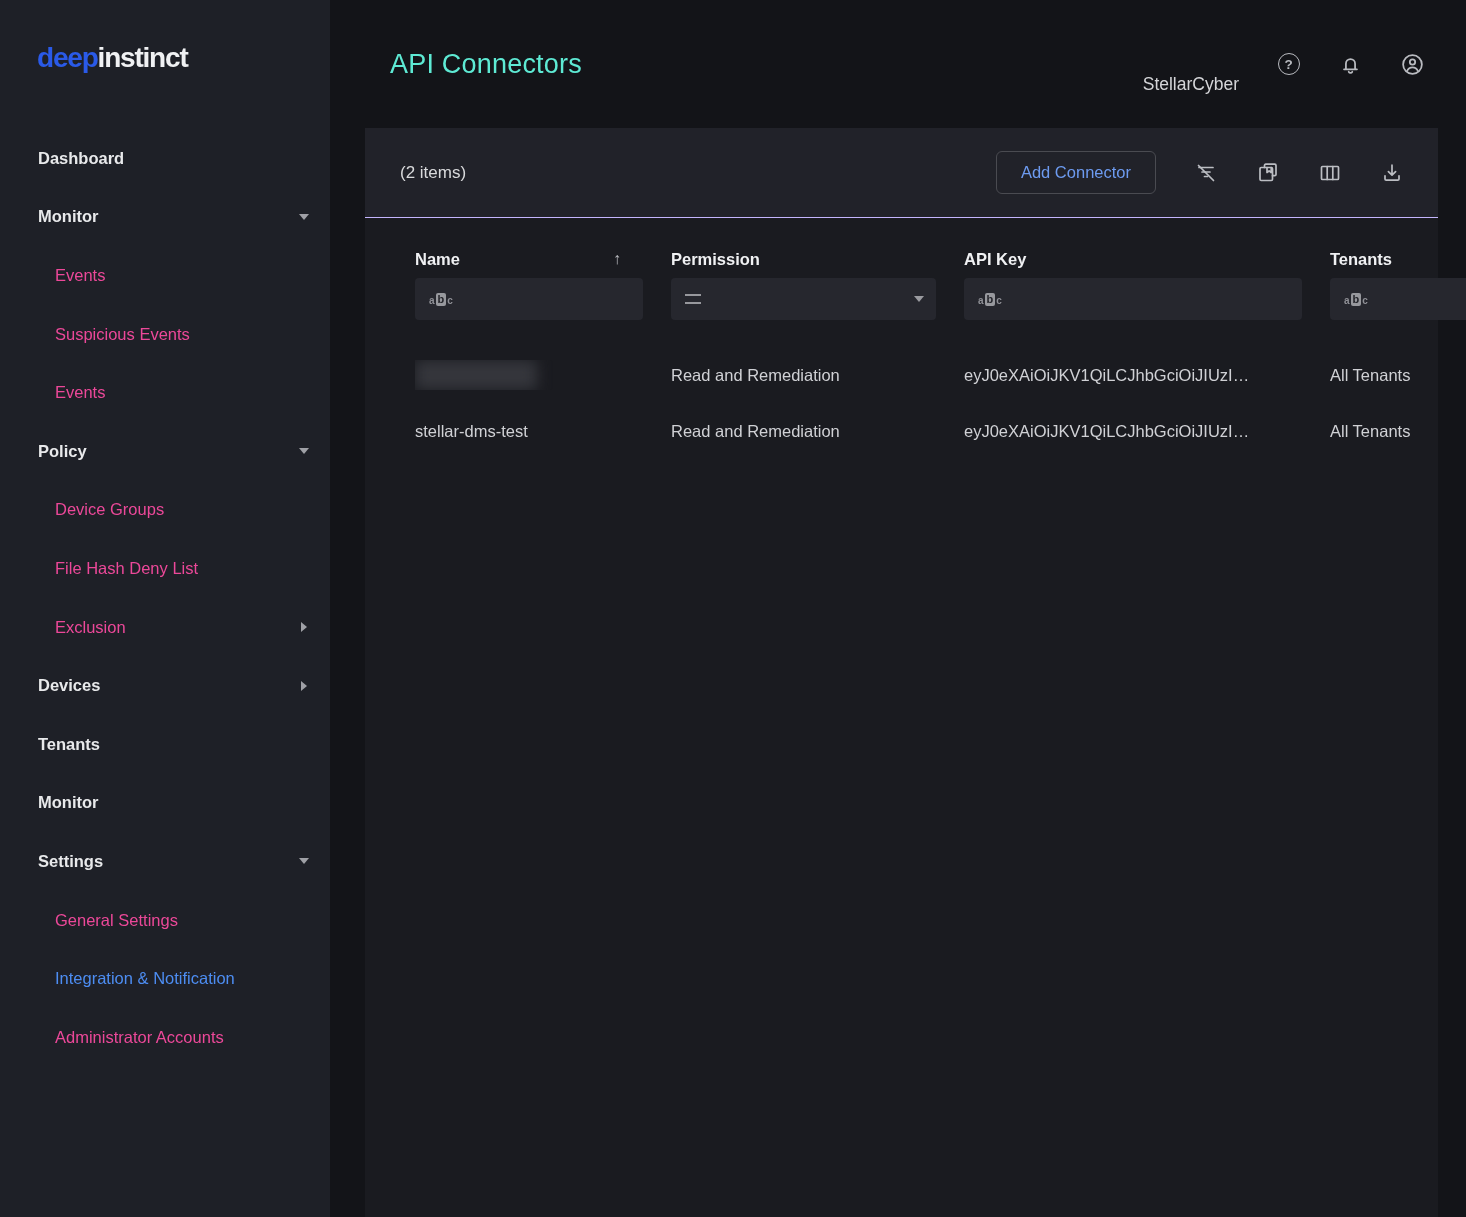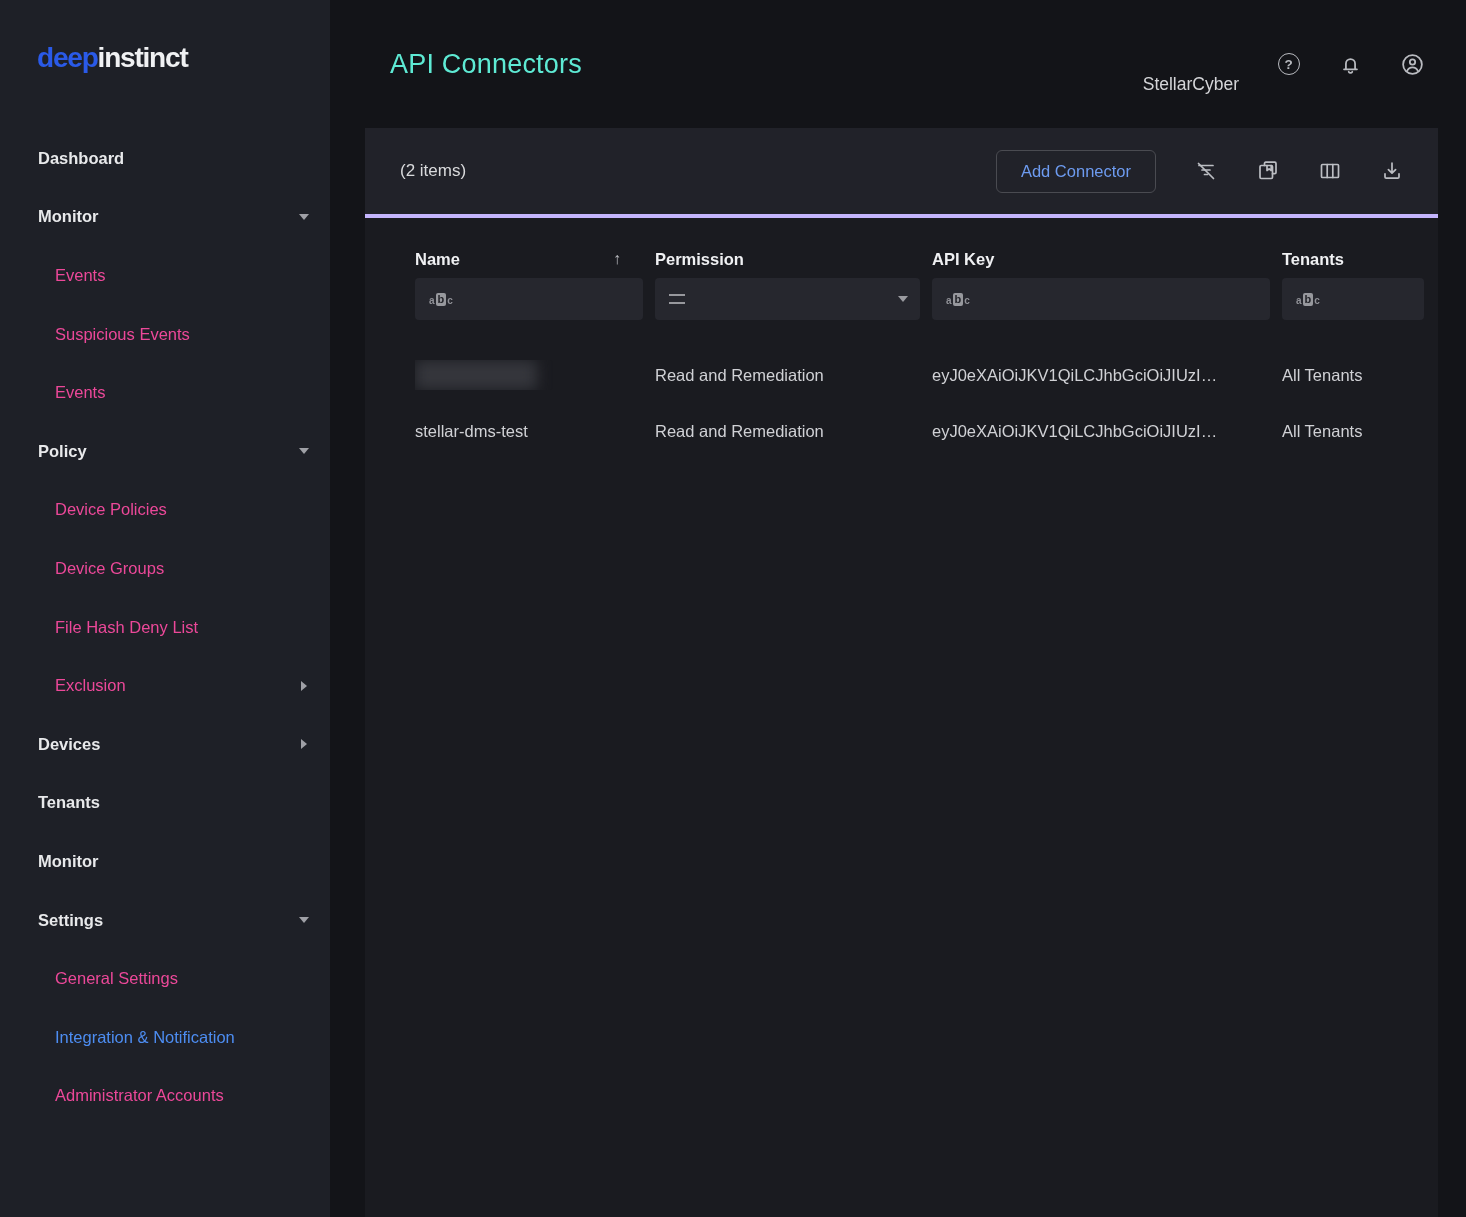--- a/index.html
+++ b/index.html
@@ -44,36 +44,36 @@
   .help-circle { width:22px; height:22px; border:1.8px solid #b9bbc0; border-radius:50%;
     display:flex; align-items:center; justify-content:center;
     font-size:13.5px; font-weight:700; color:#b9bbc0; }
 
   
   .panel {
     position:absolute; left:365px; top:128px; width:1073px; height:1089px;
     background:#1a1b20;
   }
   .toolbar {
-    height:90px; background:#212229; border-bottom:4px solid #c4b5fd;
+    height:90px; background:#212229; border-bottom:1px solid #c4b5fd;
     display:flex; align-items:center; padding:0 34px 0 35px;
   }
   .items-count { font-size:17px; color:#d9dadc; }
   .toolbar-right { margin-left:auto; display:flex; align-items:center; gap:38px; }
   .add-btn {
     height:43px; padding:0 24px; border:1px solid #4a4b51; border-radius:6px;
     background:transparent; color:#6d9bf0; font-size:16.5px; font-weight:500;
     font-family:"Liberation Sans", sans-serif; cursor:pointer;
   }
   .ticon { width:24px; height:24px; display:flex; align-items:center; justify-content:center; cursor:pointer; }
   .ticon svg { stroke:#bcbec3; fill:none; stroke-width:1.7; stroke-linecap:round; stroke-linejoin:round; }
 
   
   .table-wrap { padding:0 13px 0 50px; }
-  .tgrid { display:grid; grid-template-columns:228px 265px 338px 142px; column-gap:12px; }
+  .tgrid { display:grid; grid-template-columns:228px 265px 338px 142px; column-gap:28px; }
   .thead { padding-top:22px; height:60px; align-items:center; }
   .th { font-size:16.5px; font-weight:700; color:#f0f1f3; position:relative; display:flex; align-items:center; }
   .sort-arrow { position:absolute; right:22px; font-size:16px; font-weight:400; color:#b9babe; }
   .filters { margin-top:0px; }
   .filter-input {
     height:42px; background:#26272e; border-radius:4px;
     display:flex; align-items:center; padding:0 12px 0 14px; cursor:text;
   }
   .abc { display:flex; align-items:flex-end; gap:1px; font-size:10px; font-weight:700; color:#8f9096; line-height:1; }
   .abc .boxed { background:#97989d; color:#222329; border-radius:2px; padding:1px 2px; font-size:11px; }
@@ -106,23 +106,20 @@
       </div>
     <div class="nav-item sub">
         <span>Suspicious Events</span>
       </div>
     <div class="nav-item sub">
         <span>Events</span>
       </div>
     <div class="nav-item top">
         <span>Policy</span>
         <span class="caret-down"></span>
-      </div>
-    <div class="nav-item sub">
-        <span>Device Policies</span>
       </div>
     <div class="nav-item sub">
         <span>Device Groups</span>
       </div>
     <div class="nav-item sub">
         <span>File Hash Deny List</span>
       </div>
     <div class="nav-item sub">
         <span>Exclusion</span>
         <span class="caret-right"></span>

